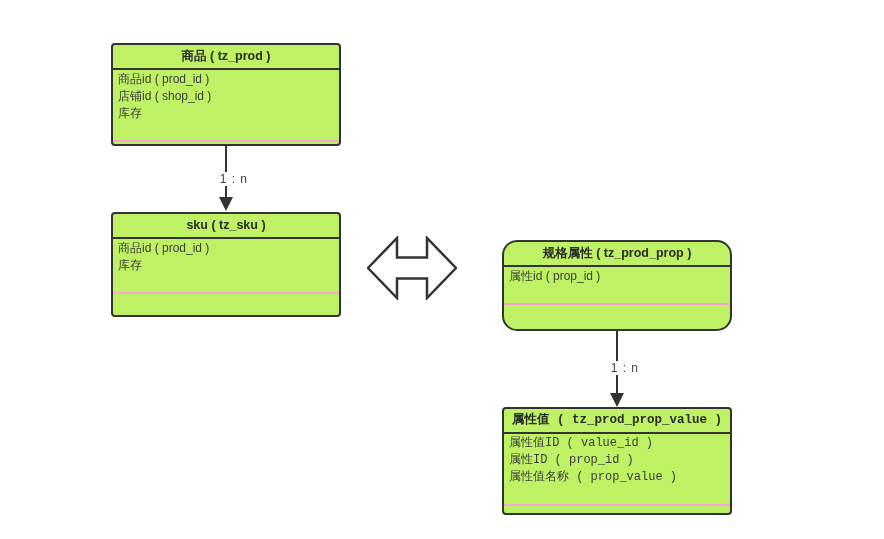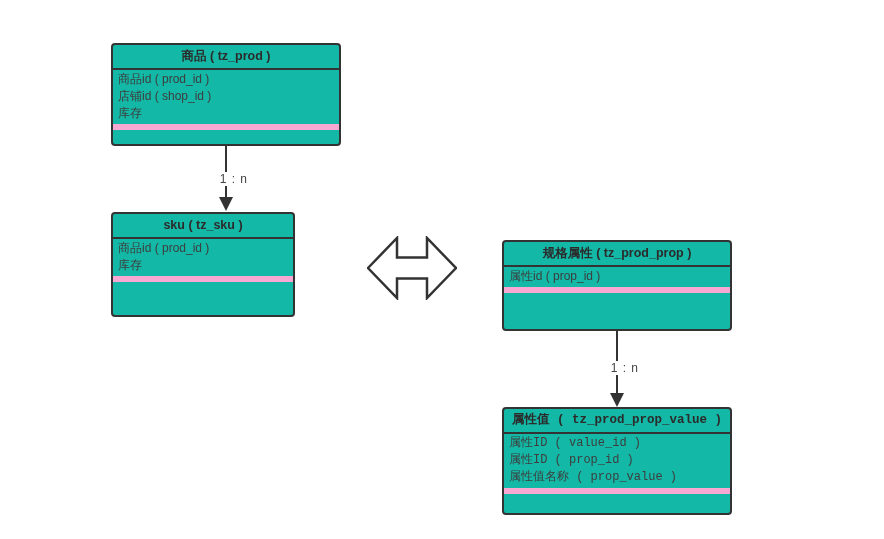--- a/index.html
+++ b/index.html
@@ -13,56 +13,56 @@
     position: relative;
     width: 884px;
     height: 539px;
     background: #ffffff;
     overflow: hidden;
   }
   
   .etable {
     position: absolute;
     box-sizing: border-box;
-    background: #14b8a6;
+    background: #bef264;
     border: 2px solid #333333;
     border-radius: 4px;
     display: flex;
     flex-direction: column;
   }
   .ehdr {
     box-sizing: border-box;
     height: 25px;
     border-bottom: 2px solid #333333;
     text-align: center;
     font-size: 12.5px;
     font-weight: bold;
     color: #2b2b2b;
     line-height: 23px;
     white-space: nowrap;
     overflow: hidden;
   }
   .efields {
     box-sizing: border-box;
-    border-bottom: 6px solid #f9a8d4;
-    padding: 1px 5px 2px 5px;
+    border-bottom: 2px solid #f9a8d4;
+    padding: 1px 5px 18px 5px;
   }
   .efield {
     font-size: 12px;
     line-height: 17px;
     color: #3d3d3d;
     white-space: nowrap;
     overflow: hidden;
   }
   .eempty { flex: 1; }
 
   
   #t-prod       { left: 111px; top: 43px;  width: 230px; height: 103px; }
-  #t-sku        { left: 111px; top: 212px; width: 184px; height: 105px; }
-  #t-prop       { left: 502px; top: 240px; width: 230px; height: 91px;  }
+  #t-sku        { left: 111px; top: 212px; width: 230px; height: 105px; }
+  #t-prop       { left: 502px; top: 240px; width: 230px; height: 91px; border-radius: 15px;  }
   #t-prop-value { left: 502px; top: 407px; width: 230px; height: 108px; font-family: Liberation Mono, monospace; }
 
   
   .vline {
     position: absolute;
     width: 2px;
     background: #333333;
   }
   #line1 { left: 225px; top: 146px; height: 52px; }
   #line2 { left: 616px; top: 331px; height: 63px; }
@@ -138,20 +138,20 @@
     <div class="eempty"></div>
   </div>
 
   <div class="vline" id="line2"></div>
   <span class="rel-label" id="rlabel2">1 : n</span>
   <div class="arrowhead-down" id="head2"></div>
 
   <div class="etable" id="t-prop-value">
     <div class="ehdr">属性值 ( tz_prod_prop_value )</div>
     <div class="efields">
-      <div class="efield">属性ID ( value_id )</div>
+      <div class="efield">属性值ID ( value_id )</div>
       <div class="efield">属性ID ( prop_id )</div>
       <div class="efield">属性值名称 ( prop_value )</div>
     </div>
     <div class="eempty"></div>
   </div>
 
 </div>
 
 </body></html>

